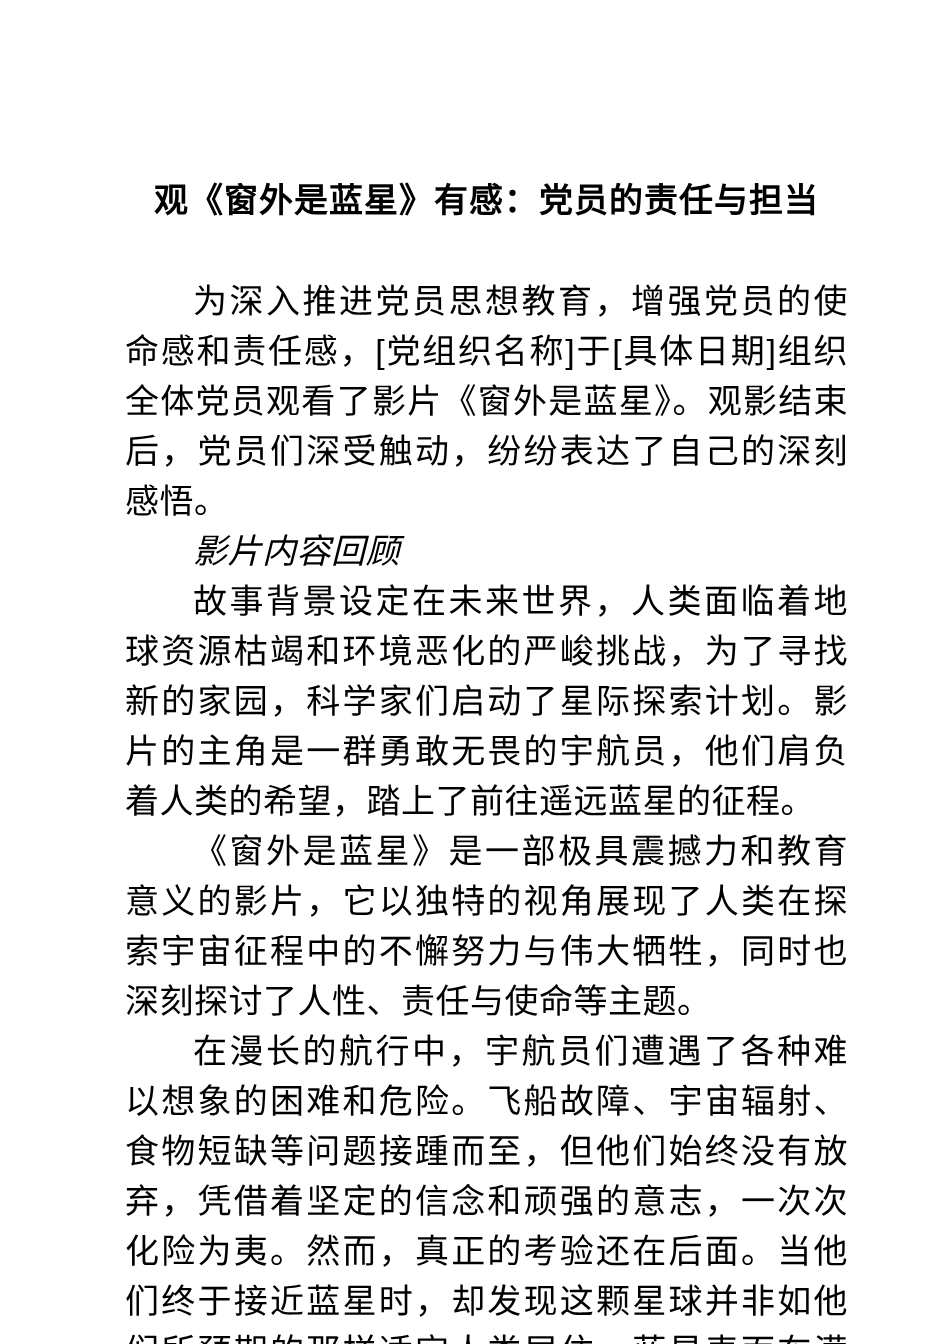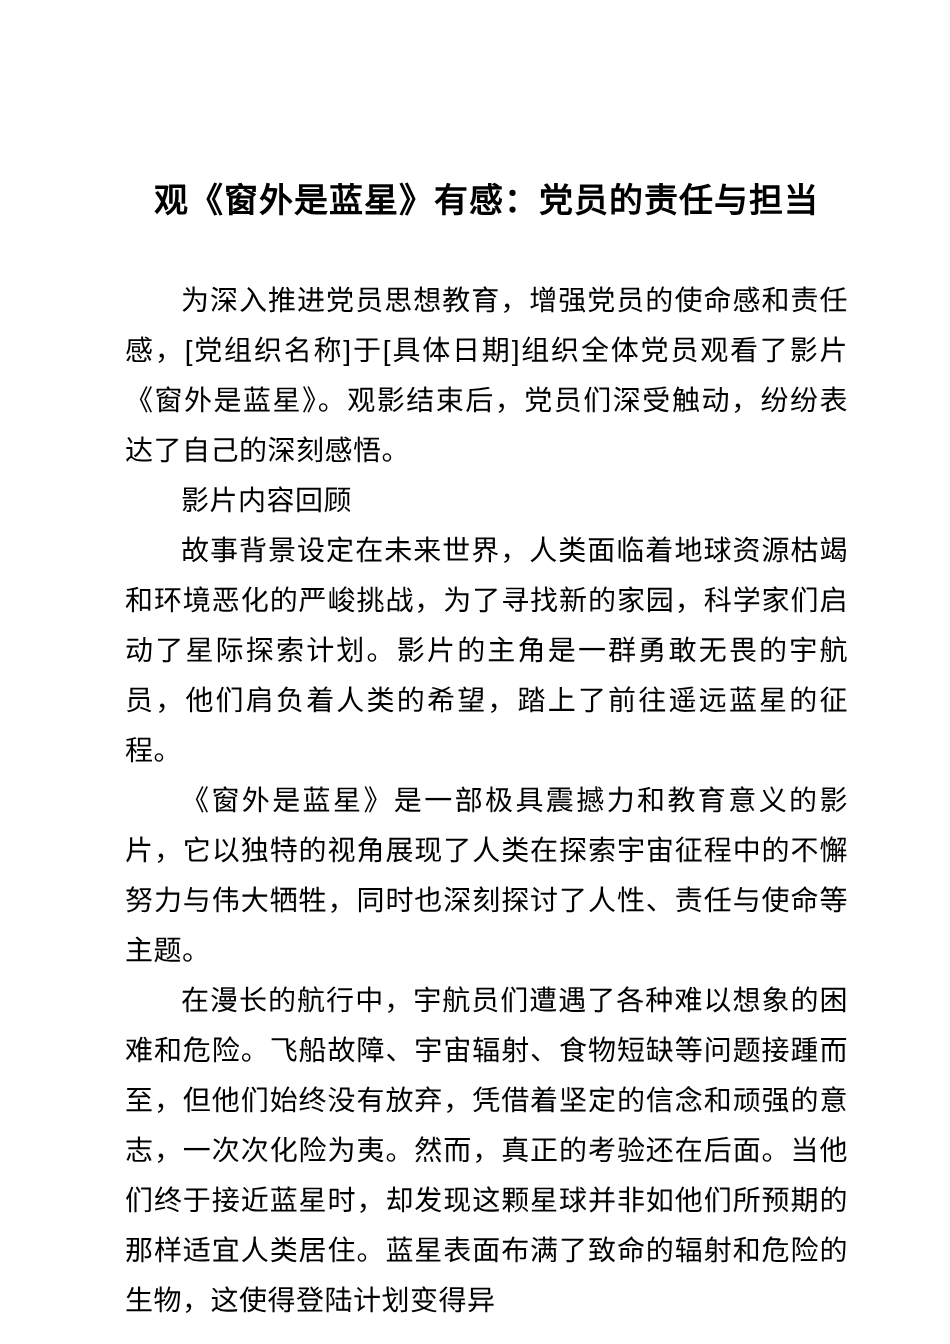--- a/index.html
+++ b/index.html
@@ -25,29 +25,30 @@
     line-height: 45px;
     text-align: center;
     letter-spacing: 1px;
     color: #000000;
   }
   .doc-body {
     margin-top: 53px;
   }
   .doc-body p {
     margin: 0;
-    font-size: 28px;
+    font-size: 34px;
     line-height: 50px;
     text-align: justify;
     text-indent: 2em;
     color: #000000;
     letter-spacing: 0.5px;
   }
   .doc-body p.heading {
     text-align: left;
+    font-style: italic;
   }
 </style>
 </head>
 <body>
 
 <div class="page">
   <h1 class="doc-title">观《窗外是蓝星》有感：党员的责任与担当</h1>
   <div class="doc-body">
       <p class="body">为深入推进党员思想教育，增强党员的使命感和责任感，[党组织名称]于[具体日期]组织全体党员观看了影片《窗外是蓝星》。观影结束后，党员们深受触动，纷纷表达了自己的深刻感悟。</p>
       <p class="heading">影片内容回顾</p>

